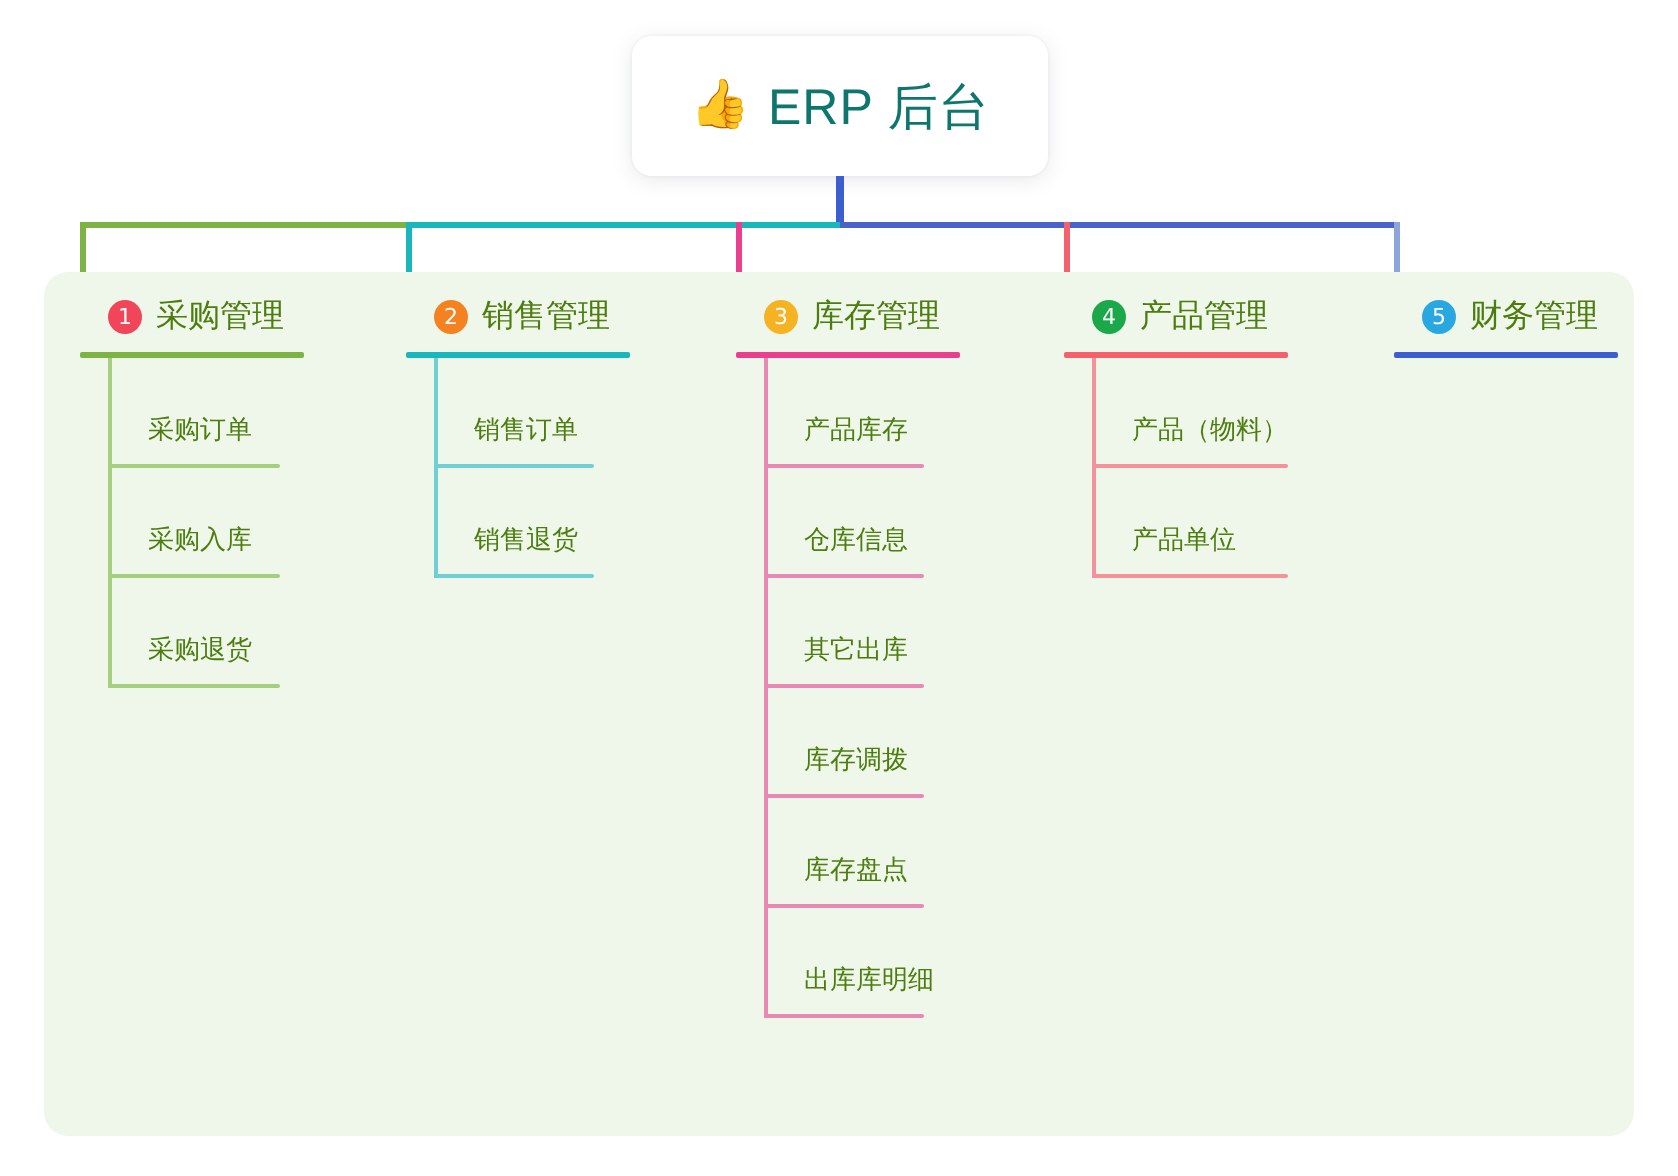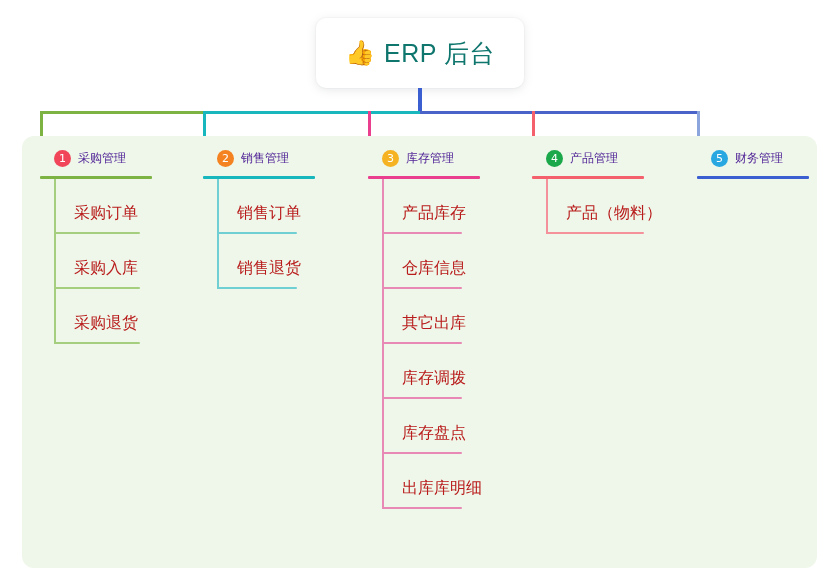--- a/index.html
+++ b/index.html
@@ -33,29 +33,29 @@
   }
 
   
   .col{position:absolute;top:146px;}
   .col-head{display:flex;align-items:center;gap:7px;height:24px;padding-left:14px;}
   .badge{
     width:17px;height:17px;border-radius:50%;
     color:#fff;font-size:11px;line-height:17px;text-align:center;
     flex:none;font-family:"DejaVu Sans",sans-serif;
   }
-  .head-text{font-size:12px;color:#4c1d95;white-space:nowrap;}
+  .head-text{font-size:16px;color:#4d7c0f;white-space:nowrap;}
   .head-rule{margin-top:6px;height:3px;border-radius:1px;}
 
   .leaves{position:relative;margin-top:0;}
   .spine{position:absolute;left:14px;top:0;bottom:0;width:2px;}
   .leaf{position:relative;height:55px;}
   .leaf-text{
     position:absolute;left:34px;bottom:10px;
-    font-size:16px;color:#b91c1c;white-space:nowrap;margin-top:12px;
+    font-size:13px;color:#4d7c0f;white-space:nowrap;margin-top:12px;
   }
   .leaf-rule{position:absolute;left:14px;bottom:0;height:2px;border-radius:1px;}
 </style>
 </head>
 <body>
 
 <div id="stage">
 
   <div class="root-card">
     <div class="root-inner">
@@ -158,20 +158,24 @@
           <span class="badge" style="background: rgb(26, 168, 74);">4</span>
           <span class="head-text">产品管理</span>
         </div>
         <div class="head-rule" style="width: 112px; background: rgb(244, 97, 108);"></div>
         <div class="leaves">
           <div class="spine" style="background: rgb(244, 145, 154);"></div>
           <div class="leaf">
             <span class="leaf-text">产品（物料）</span>
             <div class="leaf-rule" style="width: 98px; background: rgb(244, 145, 154);"></div>
           </div>
+          <div class="leaf">
+            <span class="leaf-text">产品单位</span>
+            <div class="leaf-rule" style="width: 98px; background: rgb(244, 145, 154);"></div>
+          </div>
         </div>
       </div>
       <div class="col" style="left: 697px;">
         <div class="col-head">
           <span class="badge" style="background: rgb(41, 167, 225);">5</span>
           <span class="head-text">财务管理</span>
         </div>
         <div class="head-rule" style="width: 112px; background: rgb(59, 95, 208);"></div>
       </div>
     </div>

